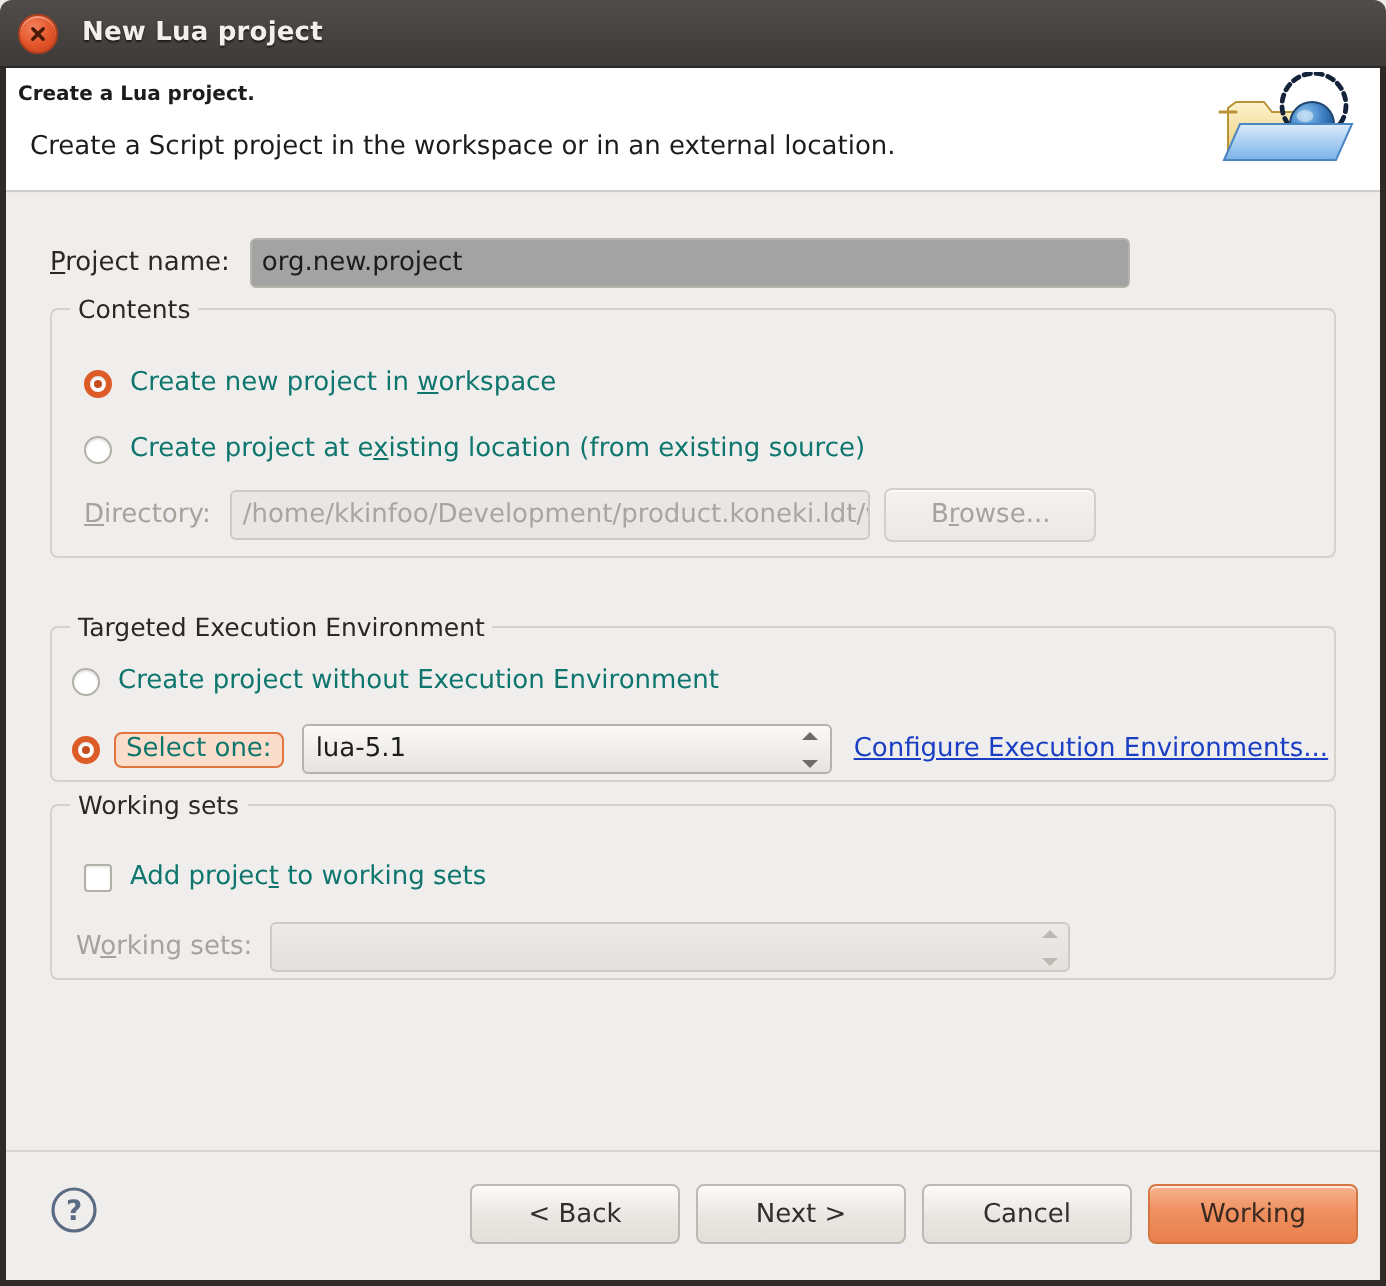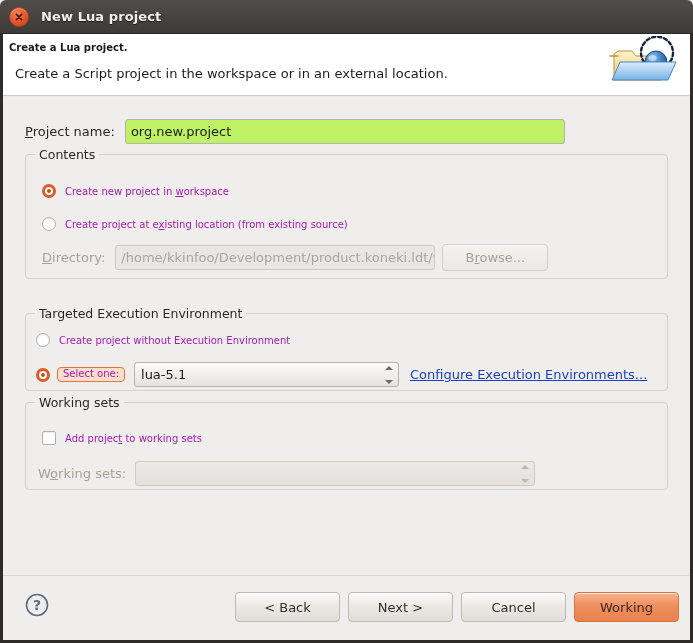--- a/index.html
+++ b/index.html
@@ -111,21 +111,21 @@
     color: #2a2824;
     white-space: nowrap;
   }
   .label.disabled { color: #a6a29c; }
   .mn { text-decoration: underline; }
 
   input.text, .fakeinput {
     font-family: "DejaVu Sans", "Liberation Sans", sans-serif;
     font-size: 13px;
     color: #1d1c1a;
-    background: #bef264;
+    background: #a3a3a3;
     border: 1px solid #b6b2ac;
     border-radius: 3px;
     padding: 3px 5px;
     box-sizing: border-box;
     height: 25px;
     outline: none;
   }
   .fakeinput {
     display: flex;
     align-items: center;
@@ -191,21 +191,21 @@
     flex: 0 0 auto;
     cursor: pointer;
   }
 
   .opt-row {
     display: flex;
     align-items: center;
     gap: 9px;
     position: absolute;
   }
-  .opt-label { font-size: 10px; color: #a21caf; white-space: nowrap; cursor: default; text-align: center; }
+  .opt-label { font-size: 13px; color: #0f766e; white-space: nowrap; cursor: default; text-align: center; }
 
   
   .focus-label {
     border: 1px solid #e2753f;
     background: #fbddcb;
     border-radius: 4px;
     padding: 1px 5px 2px 5px;
     line-height: 1;
   }
 

